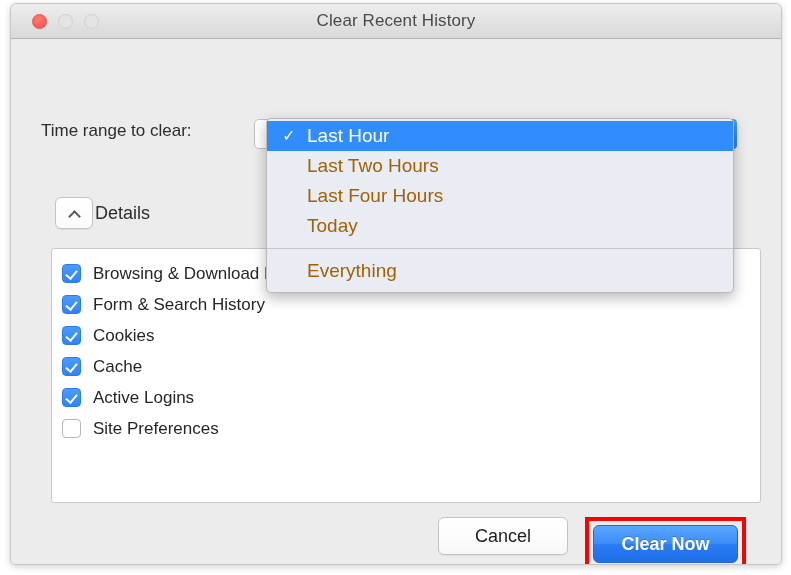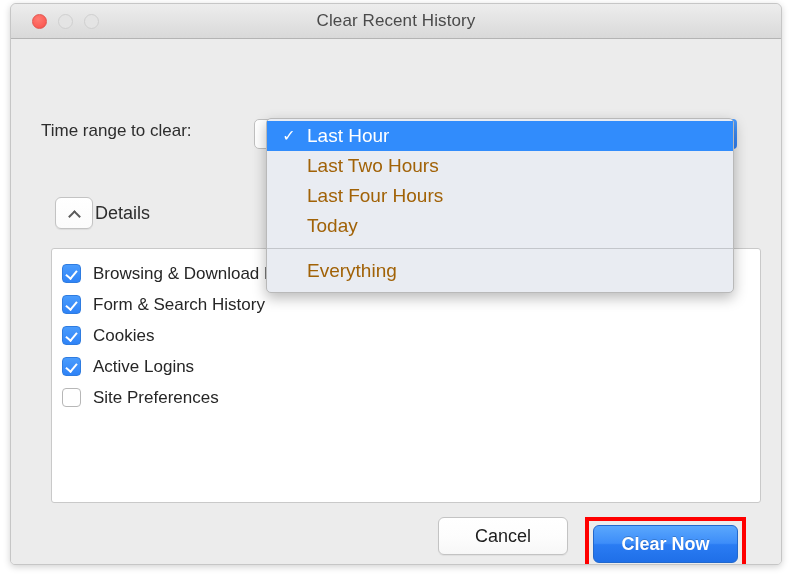--- a/index.html
+++ b/index.html
@@ -376,20 +376,24 @@
       <div class="check-row">
         <span class="box on"></span>
         <span class="check-label">Form &amp; Search History</span>
       </div>
       <div class="check-row">
         <span class="box on"></span>
         <span class="check-label">Cookies</span>
       </div>
       <div class="check-row">
         <span class="box on"></span>
+        <span class="check-label">Cache</span>
+      </div>
+      <div class="check-row">
+        <span class="box on"></span>
         <span class="check-label">Active Logins</span>
       </div>
       <div class="check-row">
         <span class="box off"></span>
         <span class="check-label">Site Preferences</span>
       </div>
     </div>
 
     <div id="buttons">
       <div id="cancel-button">Cancel</div>

